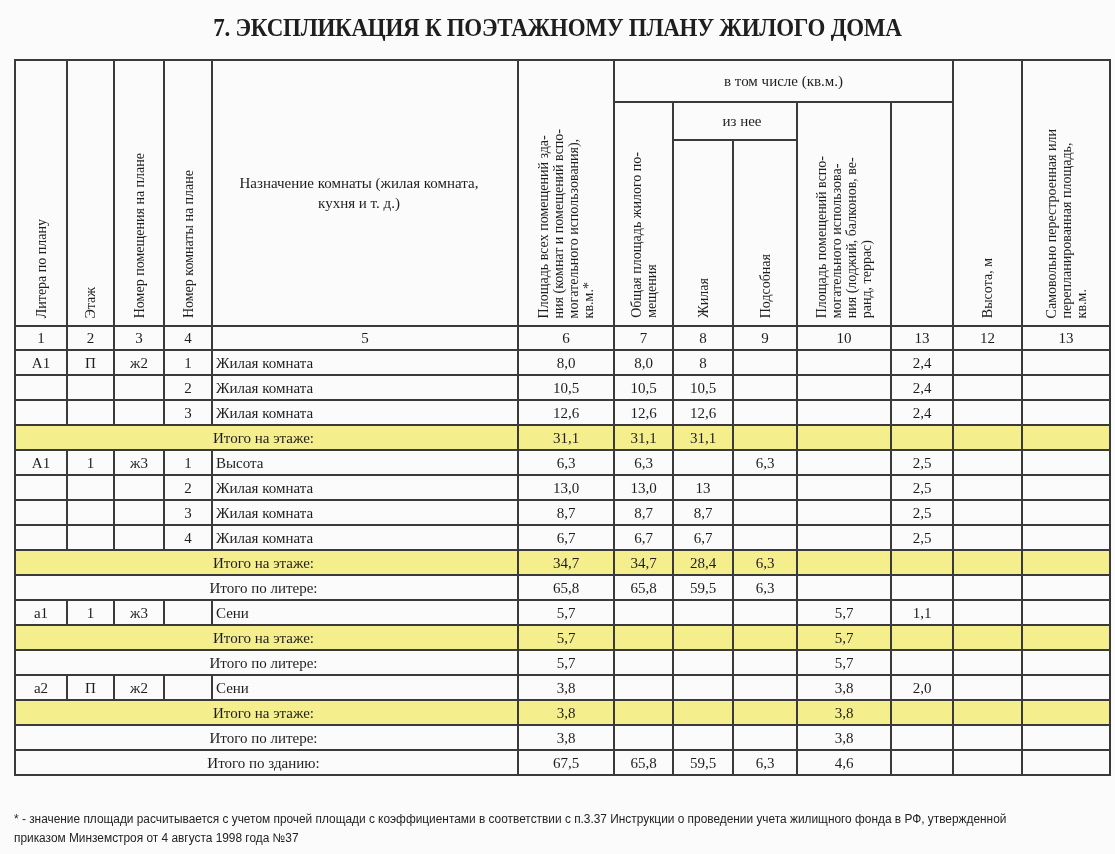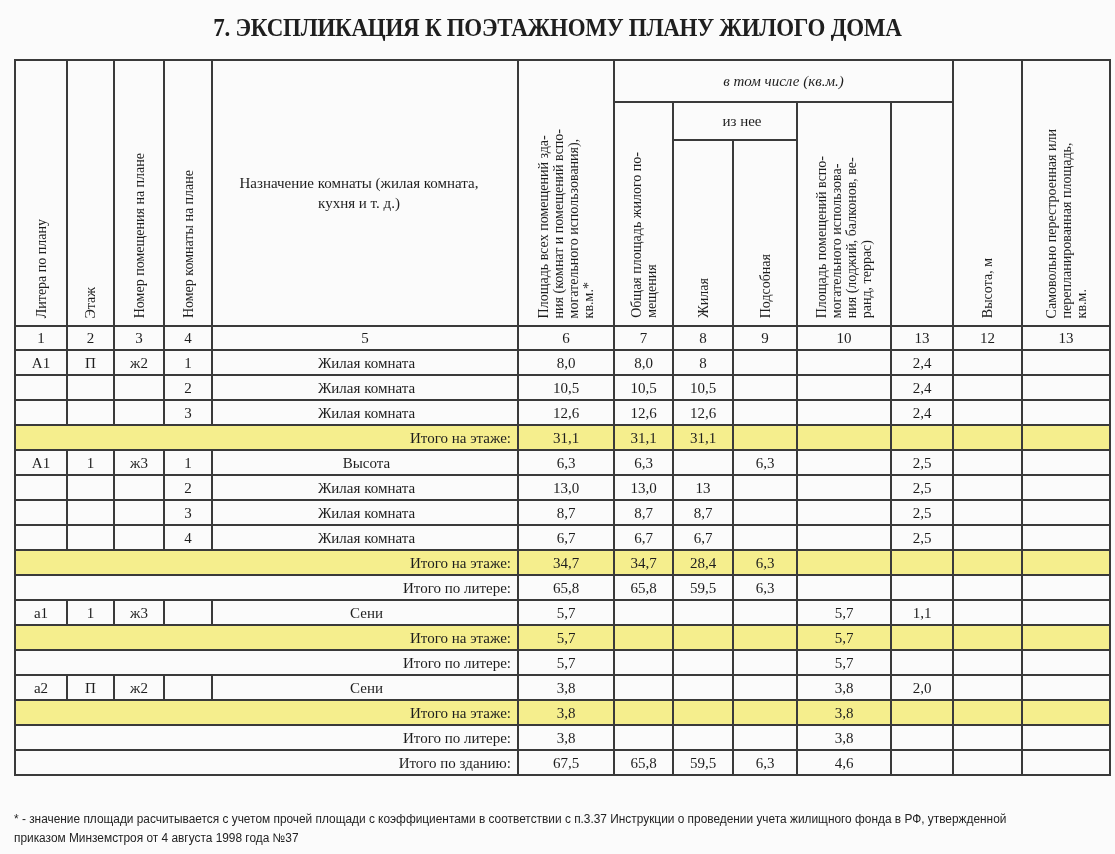--- a/index.html
+++ b/index.html
@@ -10,23 +10,23 @@
   table.expl { position: absolute; left: 14px; top: 59px; border-collapse: collapse;
                table-layout: fixed; width: 1095px; }
   table.expl td, table.expl th { border: 2px solid #3a3a3a; padding: 0; font-weight: normal;
                font-size: 15px; line-height: 16px; overflow: hidden; }
   .hdr-row th { vertical-align: bottom; }
   .vt { writing-mode: vertical-rl; transform: rotate(180deg); text-align: left;
         font-size: 14px; line-height: 15px; padding: 4px 3px; display: inline-block; white-space: pre-line; } 
   .h-top { height: 42px; }
   .colnum td { text-align: center; height: 22px; font-size: 15px; }
   .row td { height: 23px; text-align: center; }
-  .row td.name { text-align: center; padding-left: 3px; }
+  .row td.name { text-align: left; padding-left: 3px; }
   .sum td { height: 23px; text-align: center; }
-  .sum td.lbl { text-align: right; padding-right: 6px; }
+  .sum td.lbl { text-align: center; padding-right: 6px; }
   .yellow td { background: #f5ee8d; }
   .bold td { font-weight: bold; }
   .footnote { position: absolute; left: 14px; top: 810px; width: 1060px;
               font-family: "Liberation Sans", sans-serif; font-size: 12.5px; line-height: 19px;
               transform: scaleX(0.95); transform-origin: left top; color: #222; }
 </style>
 </head>
 <body>
 
 <div class="title">7. ЭКСПЛИКАЦИЯ К ПОЭТАЖНОМУ ПЛАНУ ЖИЛОГО ДОМА</div>
@@ -51,21 +51,21 @@
     <tr class="hdr-row h-top">
       <th rowspan="3"><span class="vt">Литера по плану</span></th>
       <th rowspan="3"><span class="vt">Этаж</span></th>
       <th rowspan="3"><span class="vt">Номер помещения на плане</span></th>
       <th rowspan="3"><span class="vt">Номер комнаты на плане</span></th>
       <th rowspan="3" style="vertical-align:top;padding-top:112px;font-size:15px;line-height:20px;padding-left:14px;padding-right:26px;">Назначение комнаты (жилая комната, кухня и т. д.)</th>
       <th rowspan="3"><span class="vt">Площадь всех помещений зда-
 ния (комнат и помещений вспо-
 могательного использования),
 кв.м.*</span></th>
-      <th colspan="5" style="vertical-align:middle;height:38px;font-style:italic;">в том числе (кв.м.)</th>
+      <th colspan="5" style="vertical-align:middle;height:38px;">в том числе (кв.м.)</th>
       <th rowspan="3"><span class="vt">Высота, м</span></th>
       <th rowspan="3"><span class="vt">Самовольно перестроенная или
 перепланированная площадь,
 кв.м.</span></th>
       <th rowspan="3"></th>
     </tr>
     <tr class="hdr-row">
       <th rowspan="2"><span class="vt">Общая площадь жилого по-
 мещения</span></th>
       <th colspan="2" style="vertical-align:middle;height:36px;padding-left:14px;">из нее</th>

